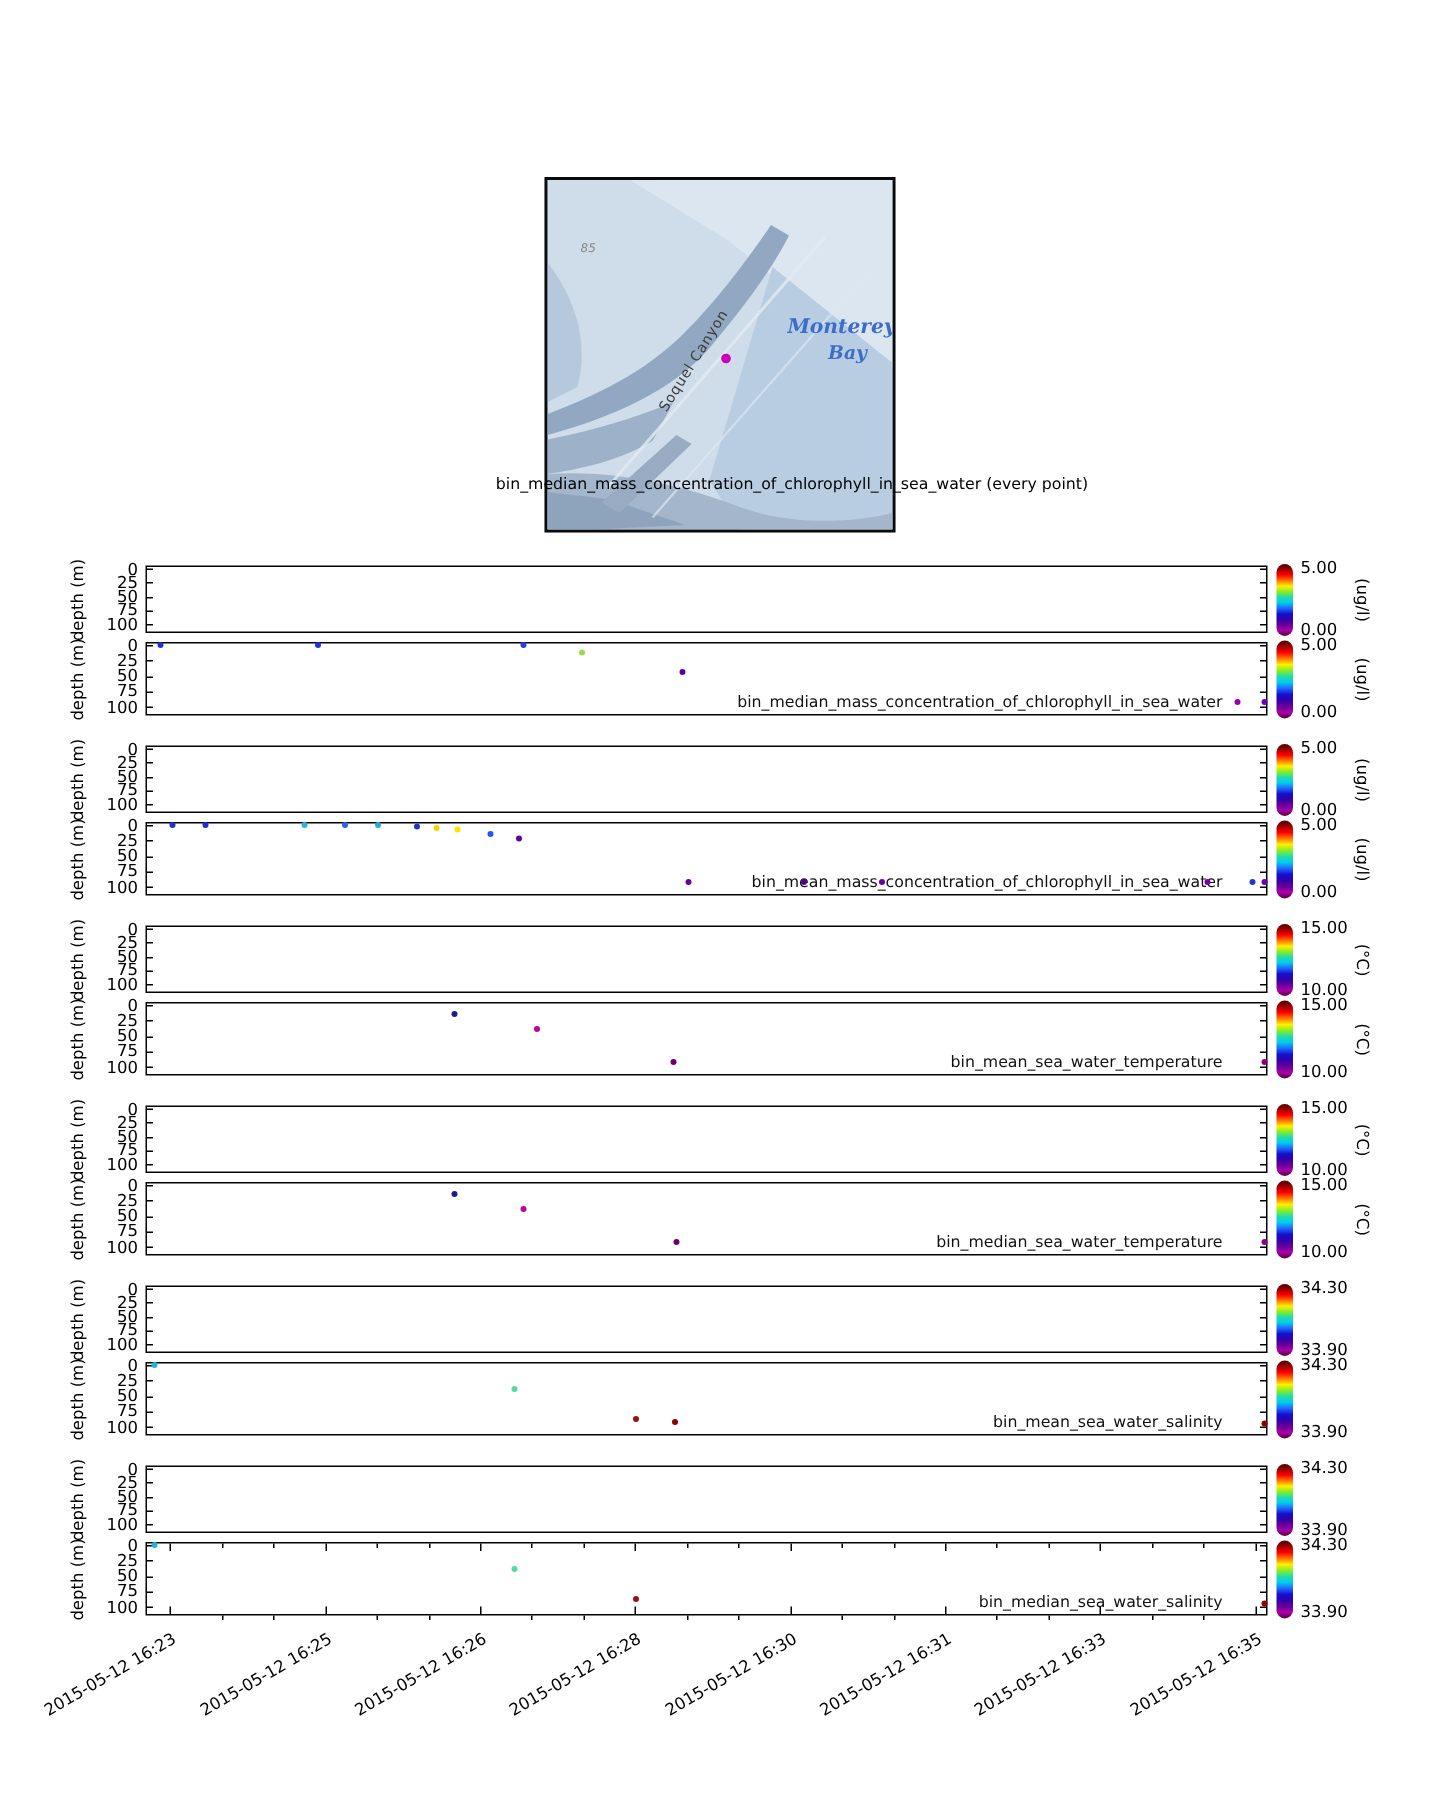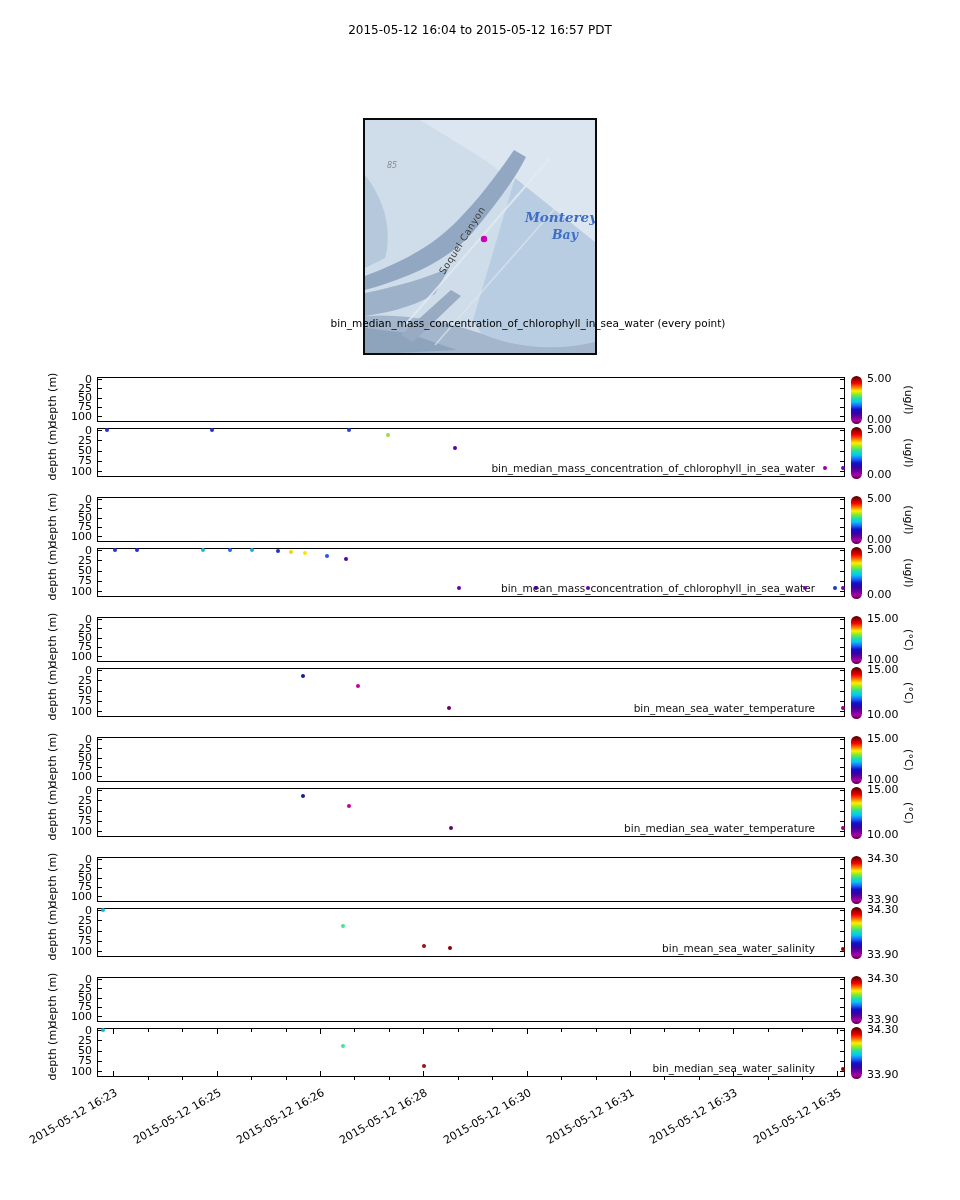--- a/index.html
+++ b/index.html
@@ -25,21 +25,20 @@
   .cb-unit-wrap span{position:absolute;white-space:nowrap;font-size:11px;transform:translate(-50%,-50%) rotate(90deg);}
   .xtick{background:#000;width:1px;}
   .xlabel-wrap{width:0;height:0;}
   .xlabel-wrap span{position:absolute;right:0;top:0;white-space:nowrap;font-size:11px;transform-origin:100% 0;transform:rotate(-30deg);}
   svg text{user-select:none;}
 </style>
 </head>
 <body>
 
 <div class="abs title-block">
-  <div>2015-05-12 16:04  to  2015-05-12 16:57 PDT</div>
 </div>
 
 <div class="abs map-frame">
   <svg width="230" height="233" viewBox="0 0 230 233">
     <rect x="0" y="0" width="230" height="233" fill="#cfdce9"></rect>
     <path d="M55,0 L230,0 L230,125 L160,72 L120,40 Z" fill="#dbe6f0"></path>
     <path d="M150,58 L230,122 L230,233 L128,233 L108,200 Z" fill="#b9cde2"></path>
     <path d="M0,55 C18,78 28,108 20,138 L0,148 Z" fill="#b6c8dc"></path>
     <path d="M0,156 C42,140 70,124 94,99 C114,79 134,52 149,30 L161,37 C149,61 128,88 108,112 C84,140 44,158 0,170 Z" fill="#92a8c2"></path>
     <path d="M0,173 C30,167 58,159 84,148 L70,174 C46,188 20,193 0,196 Z" fill="#9db1c8"></path>

